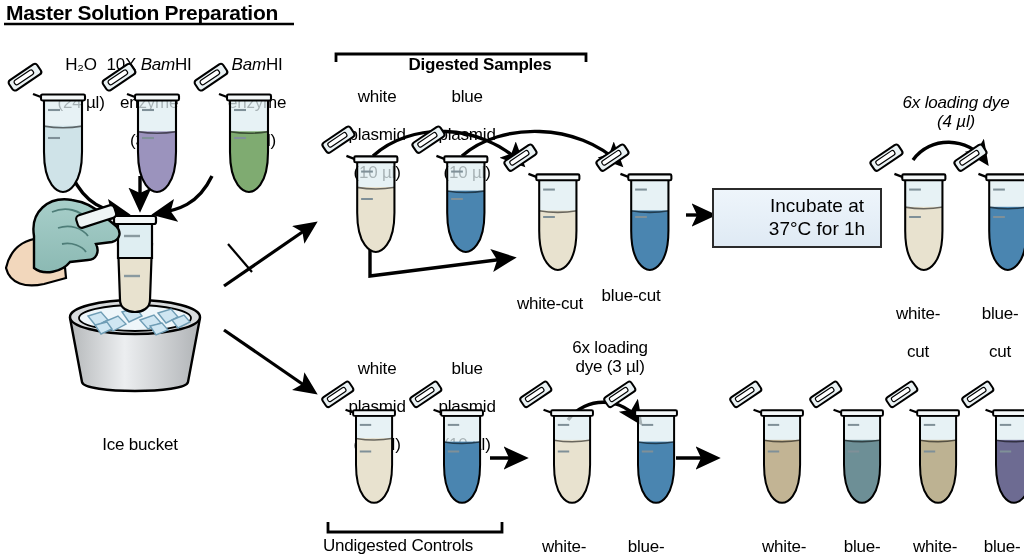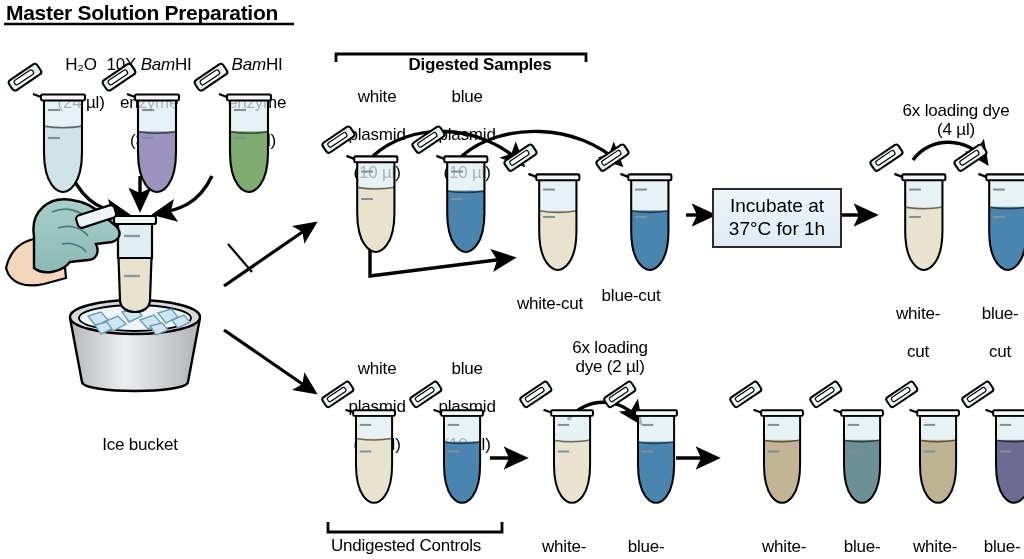--- a/index.html
+++ b/index.html
@@ -154,24 +154,24 @@
   </div>
   <div class="lbl" style="left:412px;top:68px;width:92px;">
     <span>blue</span><br>
     <span>plasmid</span><br>
     <span>(10 µl)</span>
   </div>
 
   <div class="lbl" style="left:500px;top:294px;width:100px;">white-cut</div>
   <div class="lbl" style="left:586px;top:286px;width:90px;">blue-cut</div>
 
-  <div class="incubate-box" style="left:712px;top:188px;width:126px;height:56px;">Incubate at
+  <div class="incubate-box" style="left:712px;top:188px;width:126px;height:56px;padding-left:40px;">Incubate at
 37°C for 1h</div>
 
-  <div class="lbl" style="left:888px;top:101px;width:136px;">6x loading dye
+  <div class="lbl" style="left:888px;top:93px;width:136px;font-style:italic;">6x loading dye
 (4 µl)</div>
 
   <div class="lbl" style="left:874px;top:285px;width:70px;">
     <span>white-</span><br>
     <span>cut</span>
   </div>
   <div class="lbl" style="left:958px;top:285px;width:66px;">
     <span>blue-</span><br>
     <span>cut</span>
   </div>
@@ -181,23 +181,23 @@
     <span>plasmid</span><br>
     <span>(10 µl)</span>
   </div>
   <div class="lbl" style="left:412px;top:340px;width:92px;">
     <span>blue</span><br>
     <span>plasmid</span><br>
     <span>(10 µl)</span>
   </div>
 
   <div class="lbl" style="left:546px;top:338px;width:128px;">6x loading
-dye (2 µl)</div>
-
-  <div class="lbl" style="left:316px;top:536px;width:180px;">Undigested Controls</div>
+dye (3 µl)</div>
+
+  <div class="lbl" style="left:308px;top:536px;width:180px;">Undigested Controls</div>
 
   <div class="lbl" style="left:515px;top:518px;width:80px;">
     <span>white-</span><br>
     
   </div>
   <div class="lbl" style="left:599px;top:518px;width:76px;">
     <span>blue-</span><br>
     
   </div>
 

